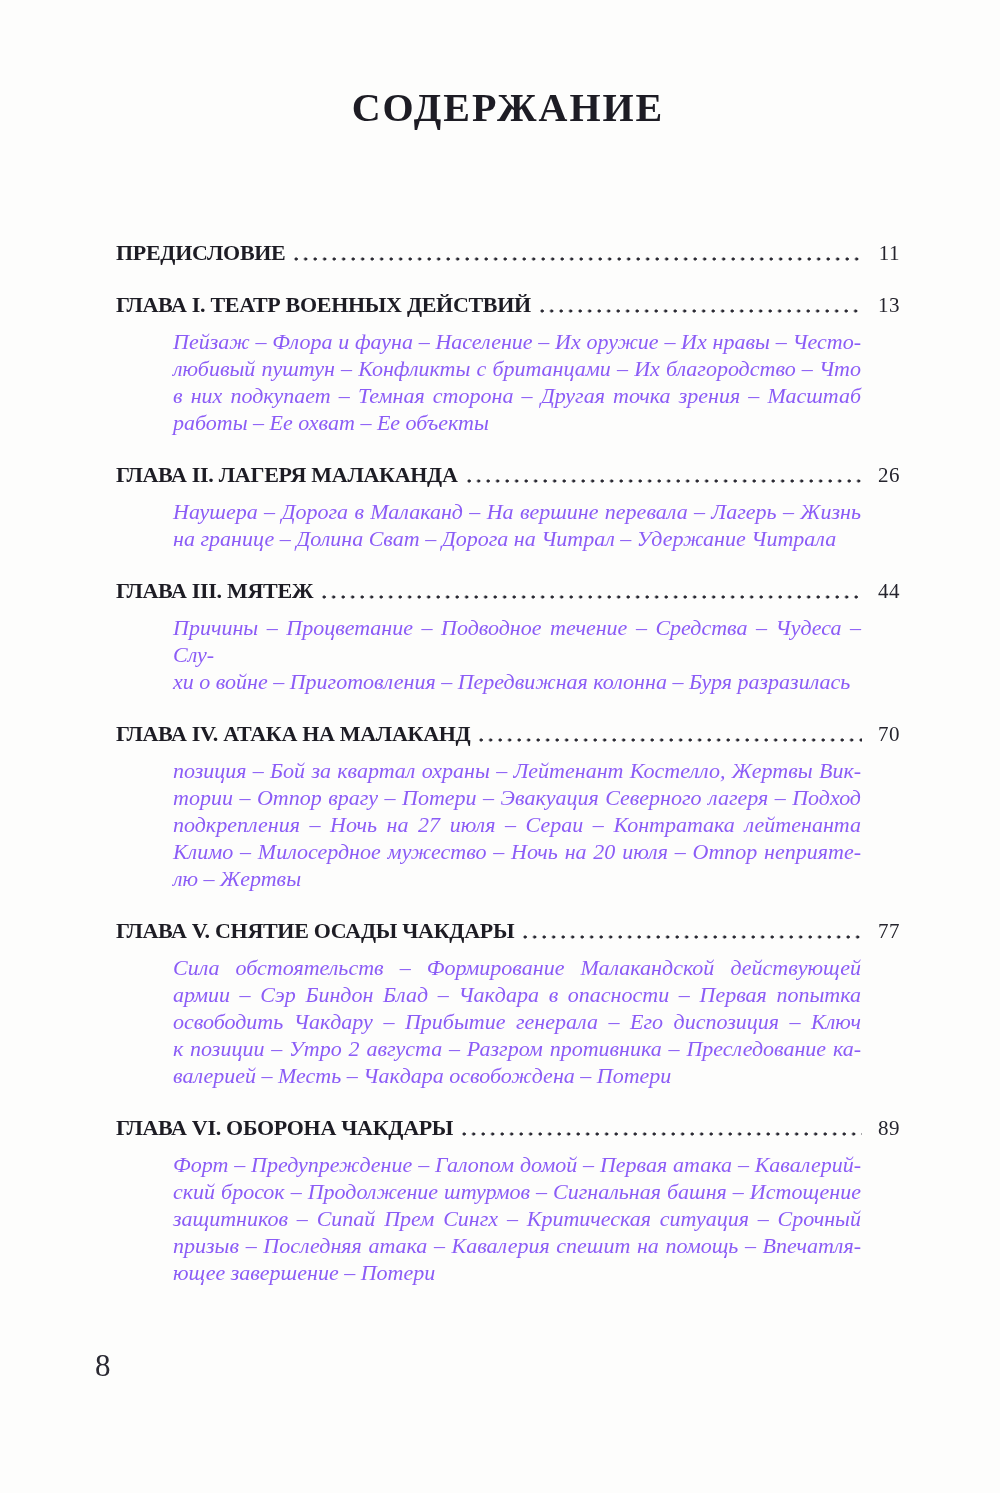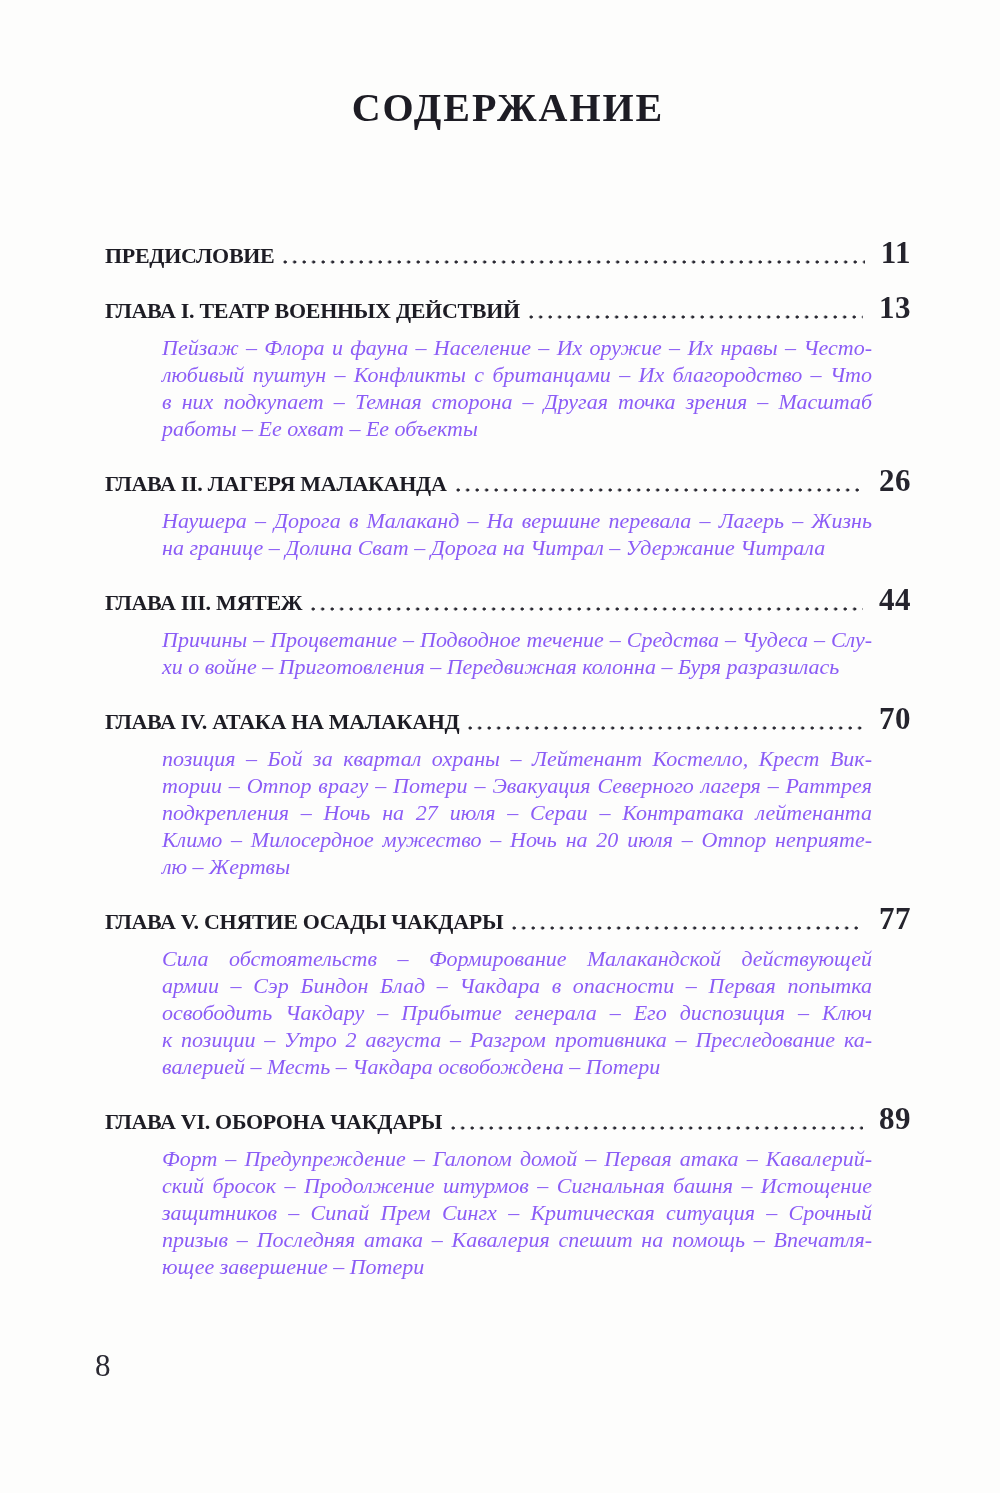--- a/index.html
+++ b/index.html
@@ -22,21 +22,21 @@
   .doc-title {
     margin: 0 0 112px 0;
     text-align: center;
     font-size: 40px;
     font-weight: bold;
     letter-spacing: 2px;
     line-height: 1;
     color: #1d1c24;
   }
   .toc {
-    margin: 0;
+    margin: 11px;
     padding: 0;
     list-style: none;
   }
   .toc-entry {
     margin-bottom: 26px;
   }
   .entry-heading {
     display: flex;
     align-items: baseline;
     font-size: 22px;
@@ -49,22 +49,22 @@
   .leader-dots {
     flex: 1 1 auto;
     align-self: flex-end;
     height: 4px;
     margin: 0 16px 5px 9px;
     background-image: radial-gradient(circle at 2px 2px, #2b2a33 1.45px, rgba(0,0,0,0) 1.7px);
     background-size: 9.5px 4px;
     background-repeat: repeat-x;
   }
   .entry-page {
-    font-weight: bold;
-    font-size: 31px;
+    font-weight: normal;
+    font-size: 21px;
     letter-spacing: 0.5px;
     color: #25242d;
   }
   .entry-desc {
     margin: 10px 39px 0 57px;
     font-style: italic;
     font-size: 22px;
     line-height: 27px;
     color: #8b5cf6;
   }
@@ -138,22 +138,22 @@
         </div>
   </li>
 
   <li class="toc-entry">
     <div class="entry-heading">
       <span class="entry-label">ГЛАВА IV. АТАКА НА МАЛАКАНД</span>
       <span class="leader-dots"></span>
       <span class="entry-page">70</span>
     </div>
     <div class="entry-desc">
-          <div class="desc-line">позиция – Бой за квартал охраны – Лейтенант Костелло, Крест Вик-</div>
-          <div class="desc-line">тории – Отпор врагу – Потери – Эвакуация Северного лагеря – Раттрея</div>
+          <div class="desc-line">позиция – Бой за квартал охраны – Лейтенант Костелло, Жертвы Вик-</div>
+          <div class="desc-line">тории – Отпор врагу – Потери – Эвакуация Северного лагеря – Подход</div>
           <div class="desc-line">подкрепления – Ночь на 27 июля – Сераи – Контратака лейтенанта</div>
           <div class="desc-line">Климо – Милосердное мужество – Ночь на 20 июля – Отпор неприяте-</div>
           <div class="desc-line">лю – Жертвы</div>
         </div>
   </li>
 
   <li class="toc-entry">
     <div class="entry-heading">
       <span class="entry-label">ГЛАВА V. СНЯТИЕ ОСАДЫ ЧАКДАРЫ</span>
       <span class="leader-dots"></span>

